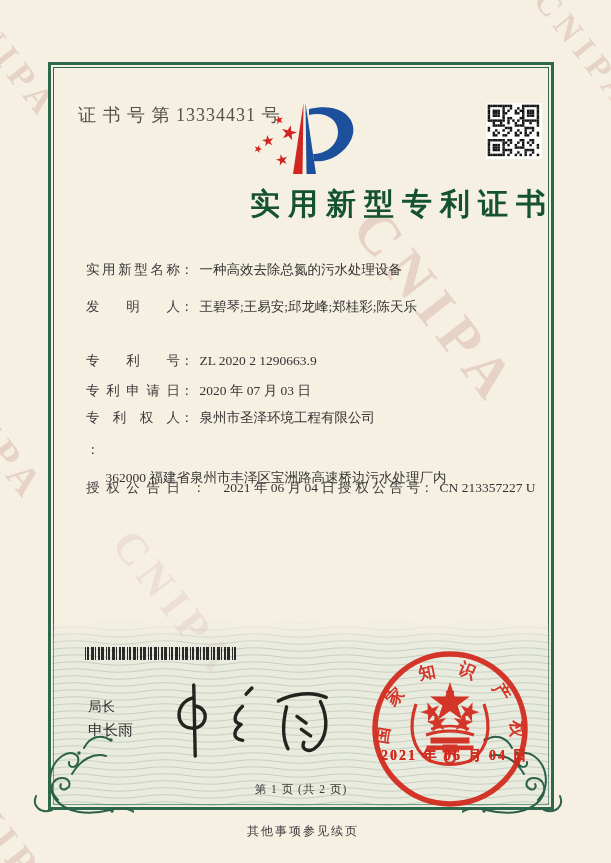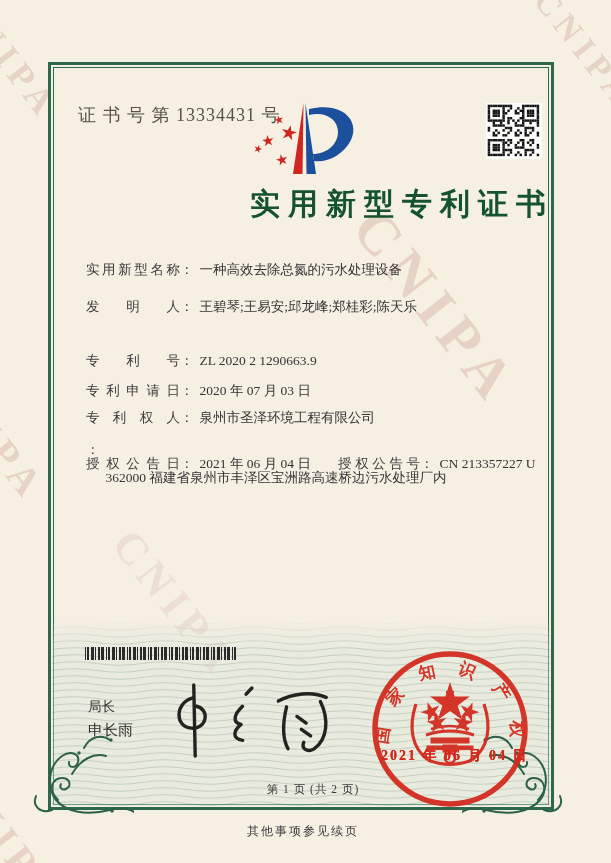--- a/index.html
+++ b/index.html
@@ -47,21 +47,21 @@
   .addr .fvalue{width:350px;margin-top:28px;}
   .row2col .col2{position:absolute;left:252px;top:0;display:flex;}
   .row2col .col2 .flabel{width:82px;flex:0 0 82px;}
   .bodytext{
     left:84px;top:505px;width:442px;font-size:12.5px;line-height:17.6px;
     font-style:italic;color:#333;
   }
   .bodytext p{margin:0;text-indent:2em;}
   .sig-title{left:88px;top:698px;font-size:13.5px;color:#2e2e2e;font-family:"Liberation Sans",sans-serif;}
   .sig-name{left:88px;top:721px;font-size:15px;color:#2e2e2e;font-family:Liberation Mono, monospace;}
-  .pageinfo{left:48px;top:782px;width:506px;text-align:center;font-size:11.5px;color:#3a3a3a;letter-spacing:1px;padding-left:12px;}
+  .pageinfo{left:48px;top:782px;width:506px;text-align:center;font-size:11.5px;color:#3a3a3a;letter-spacing:1px;}
   .contnote{left:0;top:823px;width:606px;text-align:center;font-size:12px;color:#3a3a3a;letter-spacing:2px;}
   
   .sealwrap{left:367px;top:646px;width:166px;height:166px;z-index:4;}
   .sealdate{
     position:absolute;left:381px;top:747px;z-index:5;
     color:#d3281c;font-size:14px;font-weight:bold;letter-spacing:2px;white-space:nowrap;
     text-shadow:0 0 .4px #d3281c;
   }
   .ornament{z-index:3;}
   .ornament svg{display:block;}
@@ -387,21 +387,21 @@
   </div>
   <div class="abs fieldrow" style="top:408px;">
     <span class="flabel">专利权人</span>
       <span class="fcolon">：</span>
     <span class="fvalue">泉州市圣泽环境工程有限公司</span>
   </div>
   <div class="abs fieldrow addr" style="top:440px;">
       <span class="fcolon">：</span>
     <span class="fvalue">362000 福建省泉州市丰泽区宝洲路高速桥边污水处理厂内</span>
   </div>
-  <div class="abs fieldrow row2col" style="top:454px;position:absolute;">
+  <div class="abs fieldrow row2col" style="top:478px;position:absolute;gap:12px;">
     <span class="flabel">授权公告日</span>
       <span class="fcolon">：</span>
     <span class="fvalue">2021 年 06 月 04 日</span>
     <span class="col2">
       <span class="flabel">授权公告号</span>
         <span class="fcolon">：</span>
       <span class="fvalue">CN 213357227 U</span>
     </span>
   </div>
 

